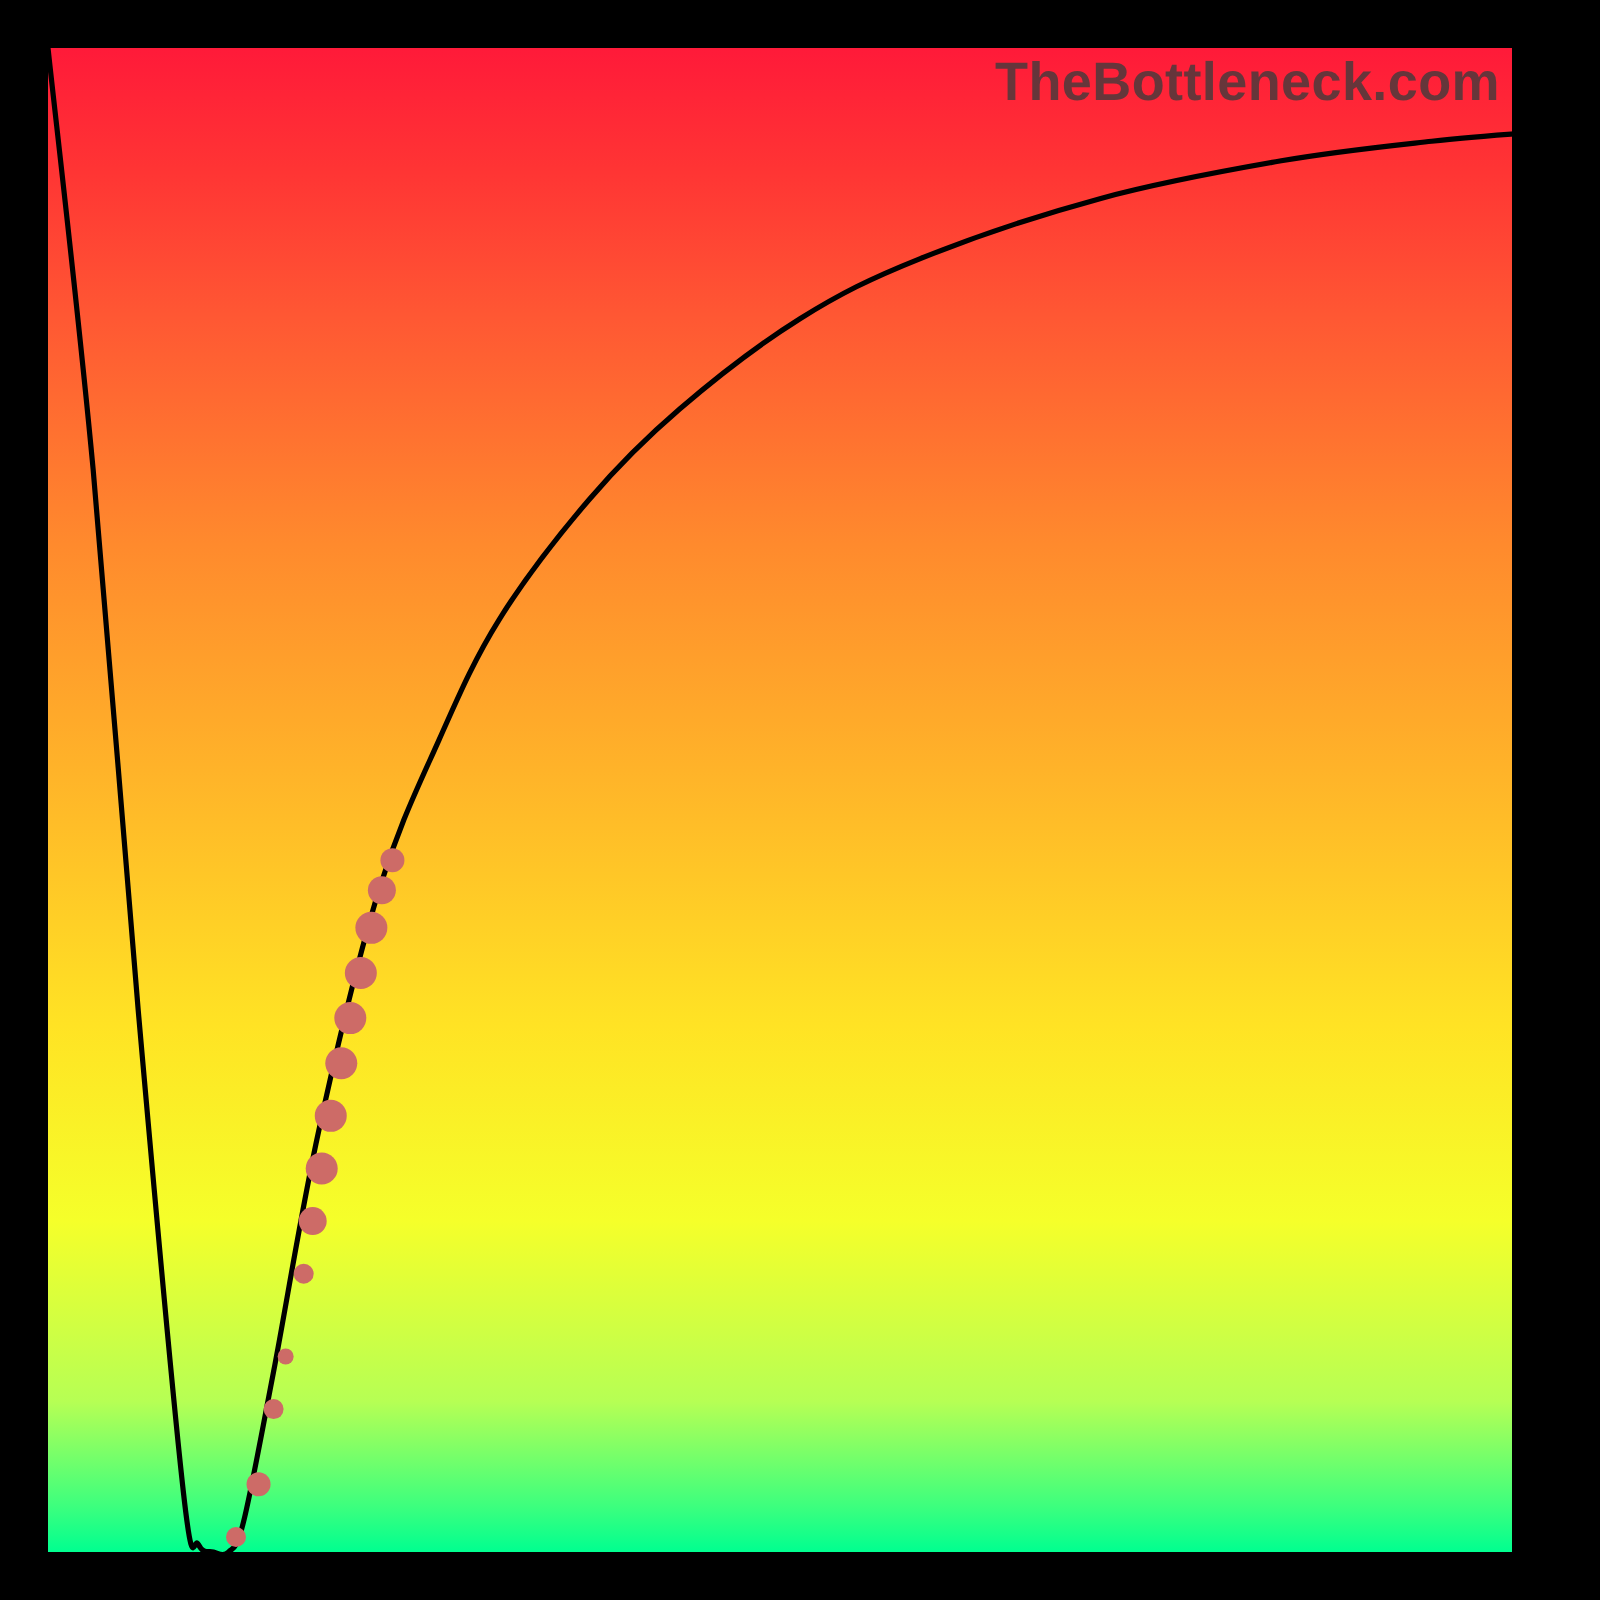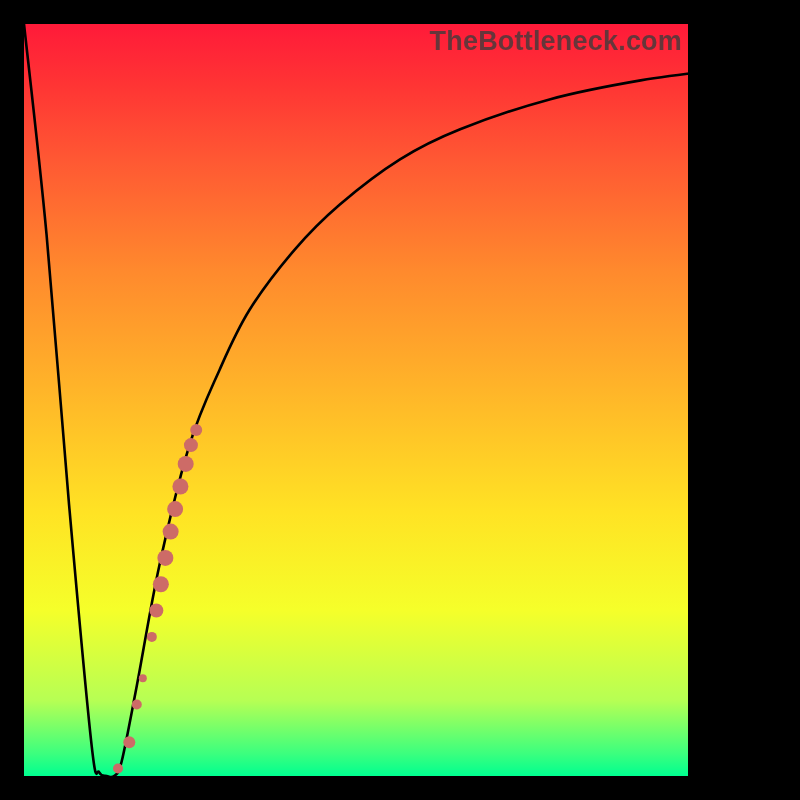--- a/index.html
+++ b/index.html
@@ -15,21 +15,21 @@
     left: 0;
     top: 0;
     width: 800px;
     height: 800px;
     background: #000;
   }
   .plot-area {
     position: absolute;
     left: 24px;
     top: 24px;
-    width: 664px;
+    width: 732px;
     height: 752px;
     background: linear-gradient(to bottom,
       #ff1a39 0%,
       #ff3434 8%,
       #ff5833 18%,
       #ff8a2d 33%,
       #ffb329 48%,
       #ffe324 65%,
       #f5ff2a 78%,
       #b6ff54 90%,

